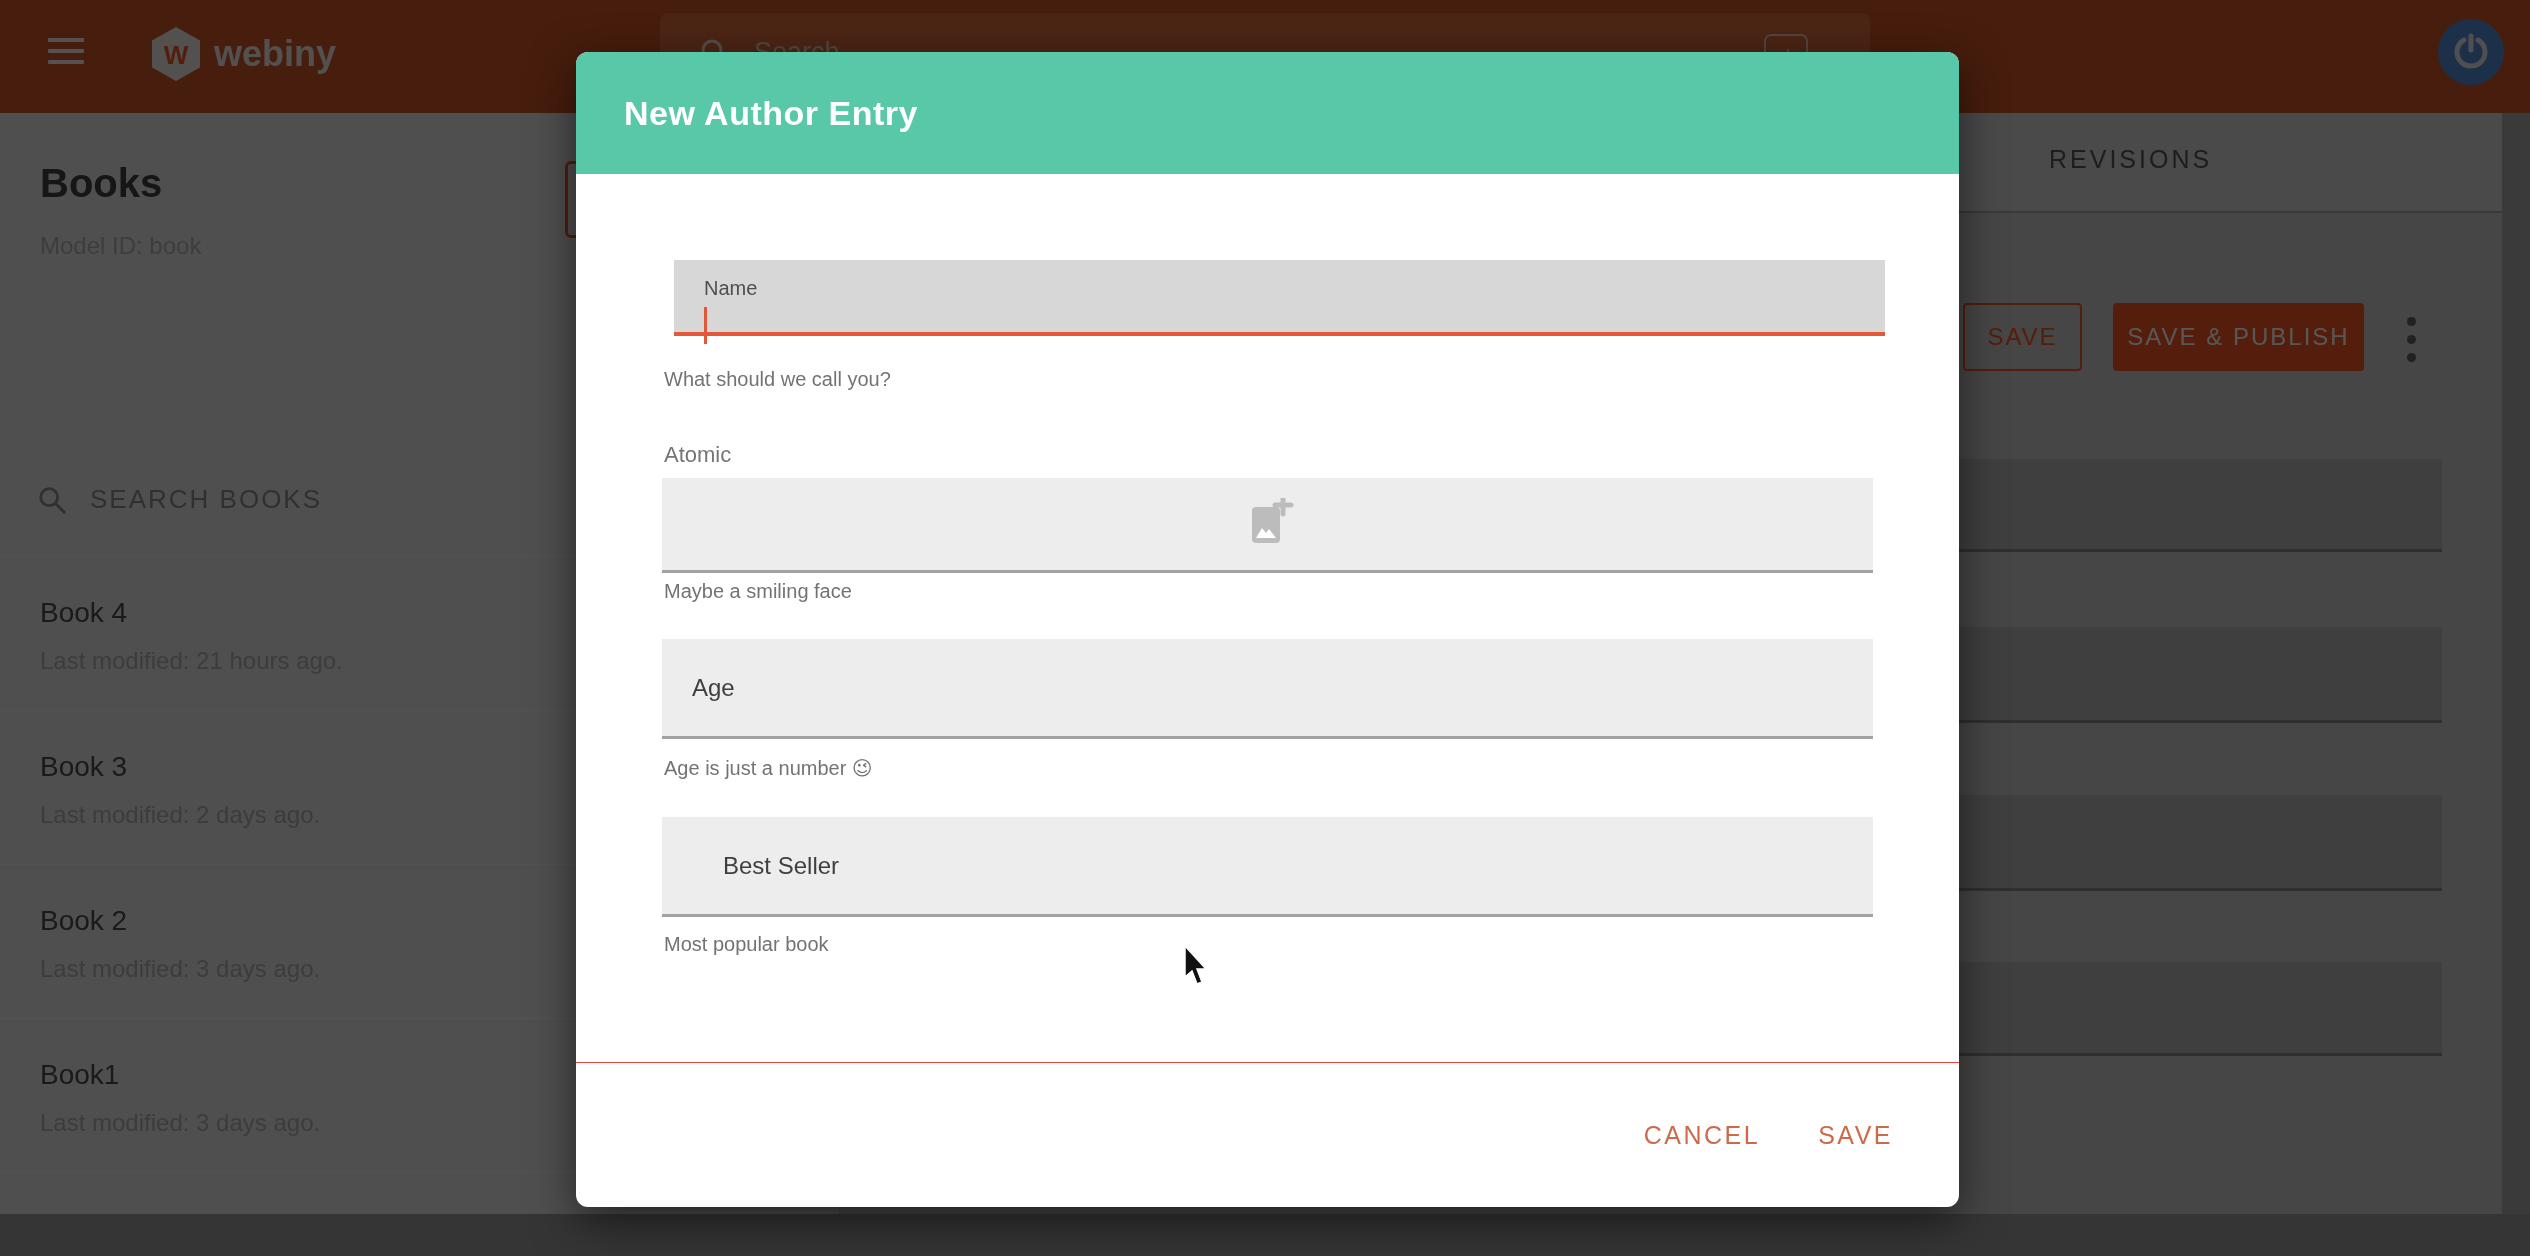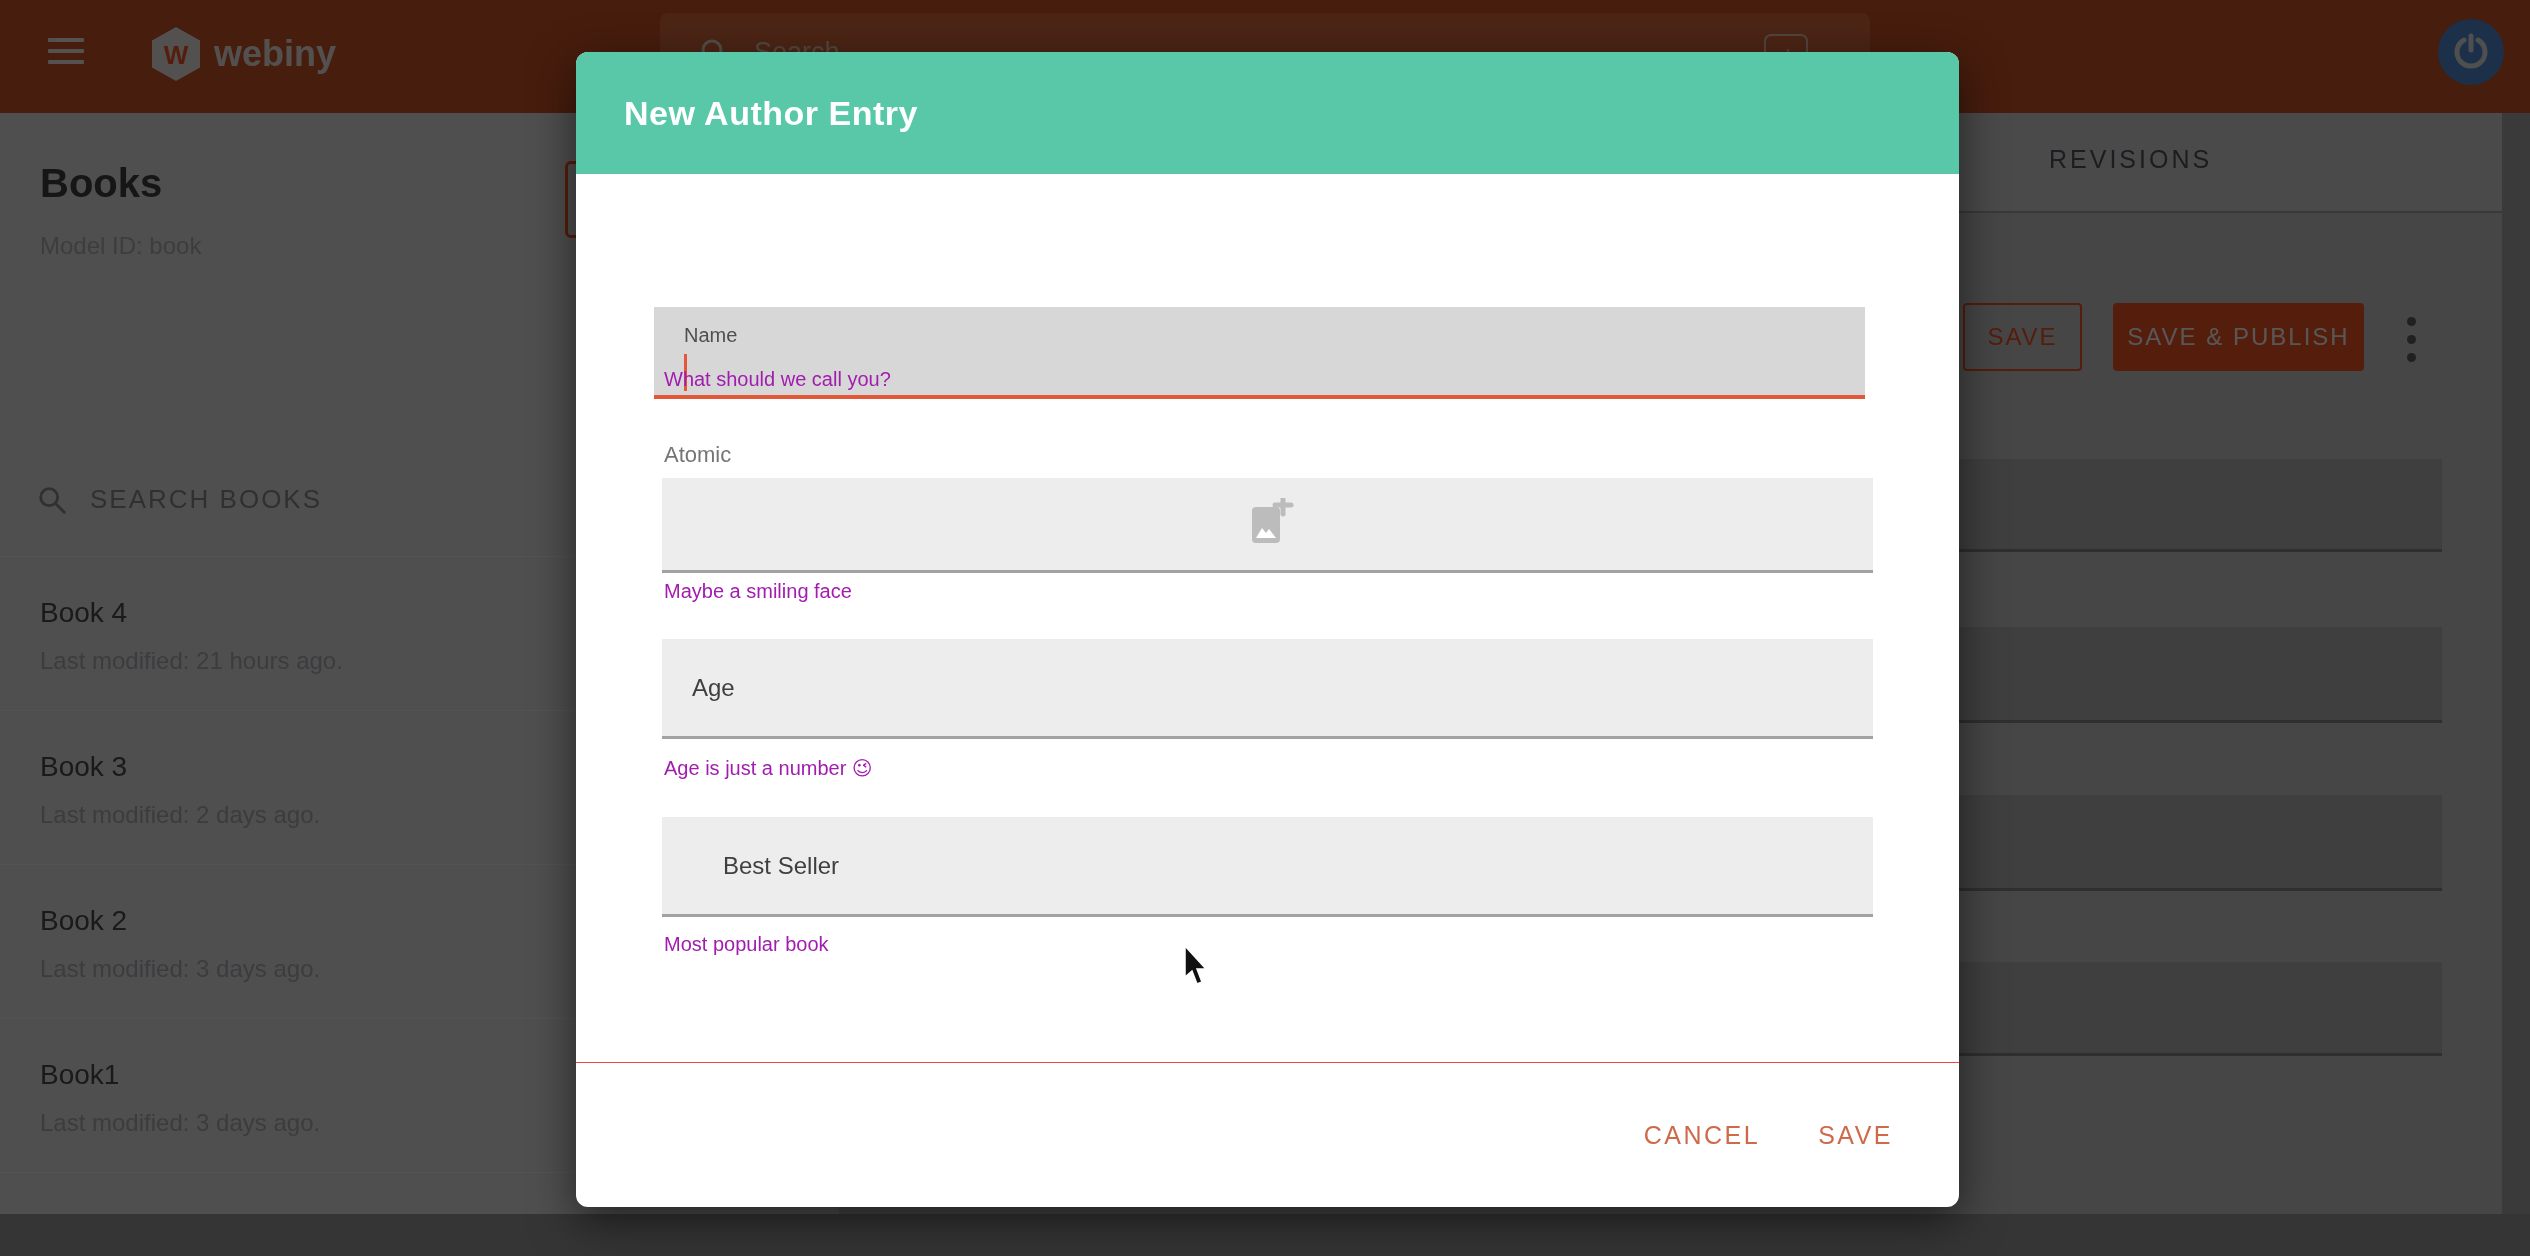--- a/index.html
+++ b/index.html
@@ -57,24 +57,24 @@
   .bottom-strip{position:absolute;left:0;top:1214px;width:2530px;height:42px;background:#9c9c9e;}
 
   
   .overlay{position:absolute;inset:0;background:rgba(0,0,0,0.66);}
 
   
   .modal{position:absolute;left:576px;top:52px;width:1383px;height:1155px;background:#ffffff;border-radius:12px;box-shadow:0 14px 45px rgba(0,0,0,0.55);overflow:hidden;}
   .modal-header{position:absolute;left:0;top:0;width:100%;height:122px;background:var(--c-modal_header);display:flex;align-items:center;}
   .modal-title{color:#ffffff;font-size:34px;font-weight:600;letter-spacing:.5px;margin-left:48px;}
   .m-abs{position:absolute;}
-  .name-field{left:78px;top:208px;width:1211px;height:92px;background:#d7d7d7;border-bottom:4px solid var(--c-field_underline);cursor:text;margin-top:47px;}
+  .name-field{left:98px;top:208px;width:1211px;height:76px;background:#d7d7d7;border-bottom:4px solid var(--c-field_underline);cursor:text;}
   .name-label{position:absolute;left:30px;top:17px;font-size:20px;color:#4f4f4f;}
   .caret{position:absolute;left:30px;top:47px;width:3px;height:37px;background:var(--c-field_underline);}
-  .helper{font-size:20px;color:#a21caf;}
+  .helper{font-size:20px;color:#737373;}
   .helper1{left:88px;top:316px;}
   .avatar-label{left:88px;top:390px;font-size:22px;color:#757575;}
   .avatar-box{left:86px;top:426px;width:1211px;height:95px;background:#ededed;border-bottom:3px solid #a2a2a2;display:flex;align-items:center;justify-content:center;cursor:pointer;}
   .helper2{left:88px;top:528px;}
   .float-field{left:86px;top:587px;width:1211px;height:100px;background:#ededed;border-bottom:3px solid #a2a2a2;display:flex;align-items:center;cursor:text;}
   .float-field .ff-label{font-size:24px;color:#3f3f3f;margin-left:30px;}
   .helper3{left:88px;top:704px;}
   .bs-field{top:765px;padding-left:31px;}
   .helper4{left:88px;top:881px;}
   .modal-footer{position:absolute;left:0;top:1010px;width:100%;height:145px;border-top:1px solid #ef4444;display:flex;align-items:center;justify-content:flex-end;padding-right:66px;gap:58px;}

